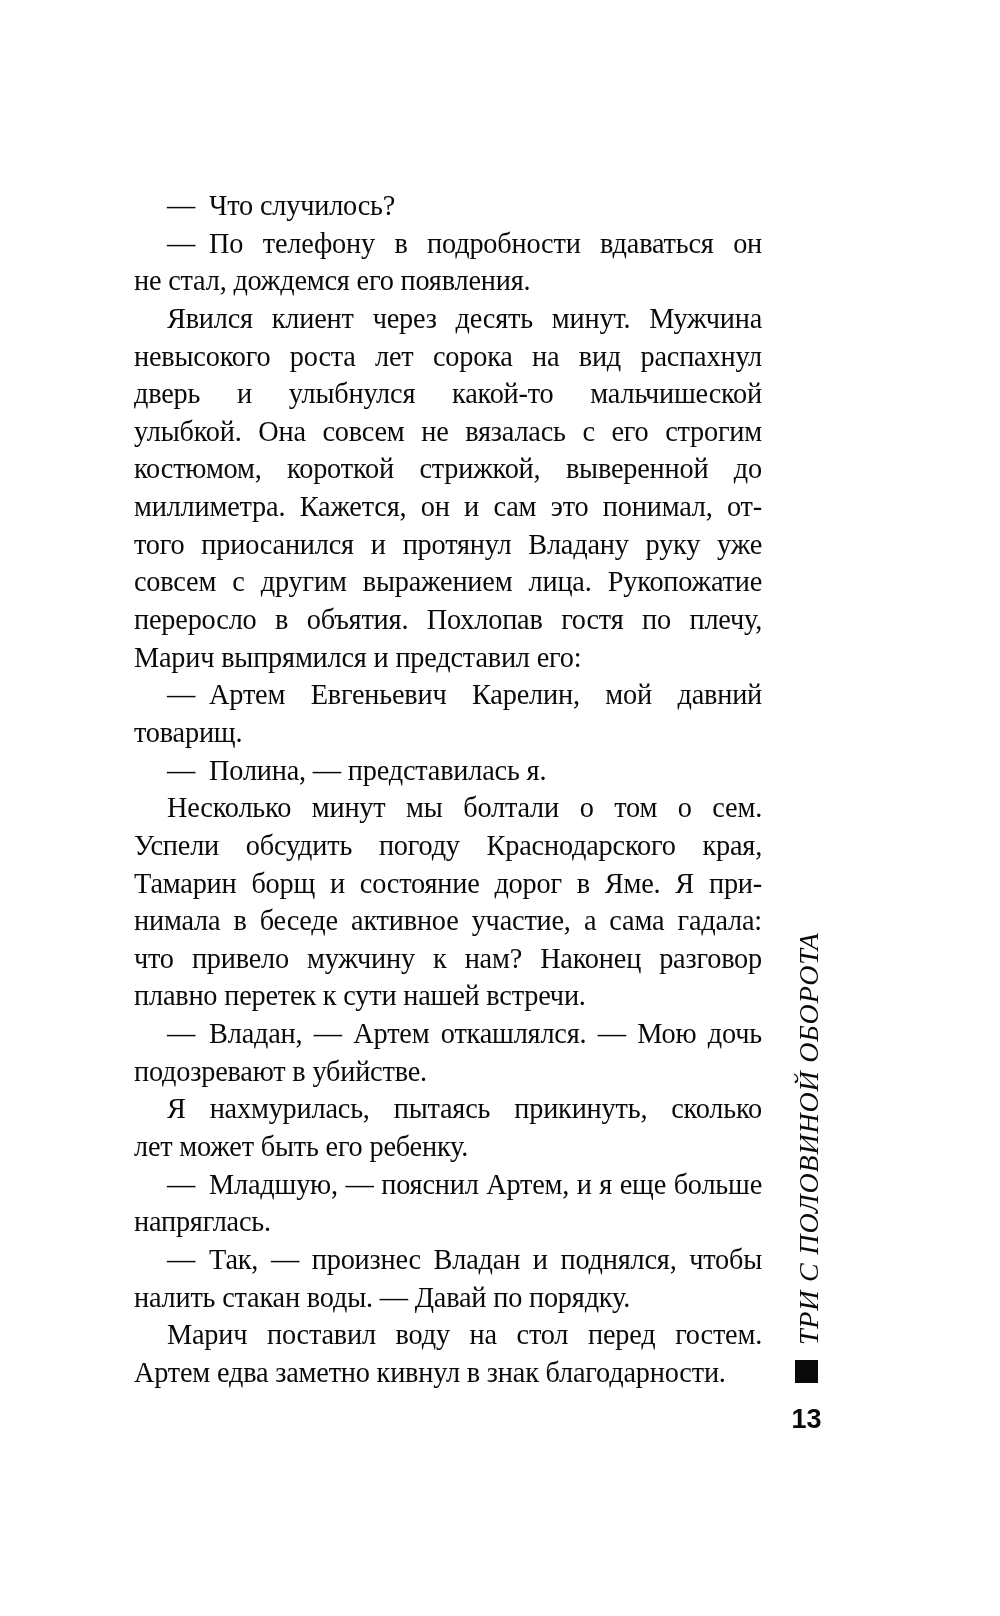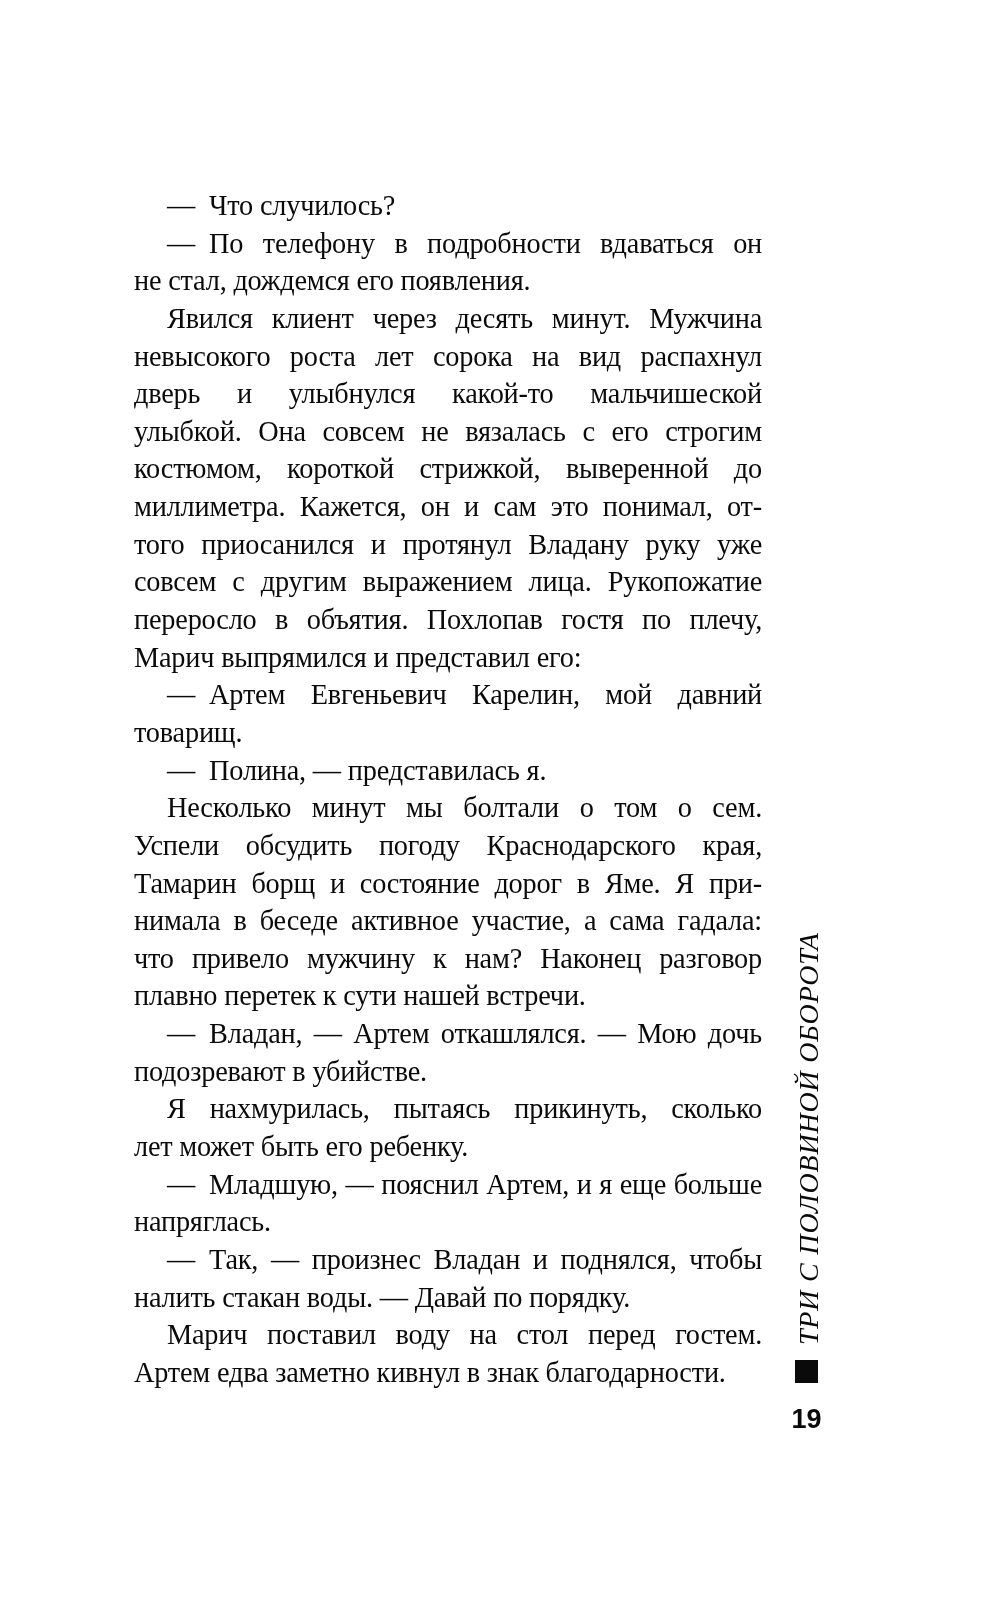--- a/index.html
+++ b/index.html
@@ -112,15 +112,15 @@
       <div class="line indent just">— Так, — произнес Владан и поднялся, чтобы</div>
       <div class="line">налить стакан воды. — Давай по порядку.</div>
       <div class="line indent just">Марич поставил воду на стол перед гостем.</div>
       <div class="line">Артем едва заметно кивнул в знак благодарности.</div>
     </div>
 
   <div class="spine-title">ТРИ С ПОЛОВИНОЙ ОБОРОТА</div>
 
   <div class="spine-square"></div>
 
-  <div class="page-number">19</div>
+  <div class="page-number">13</div>
 
 </div>
 
 </body></html>

